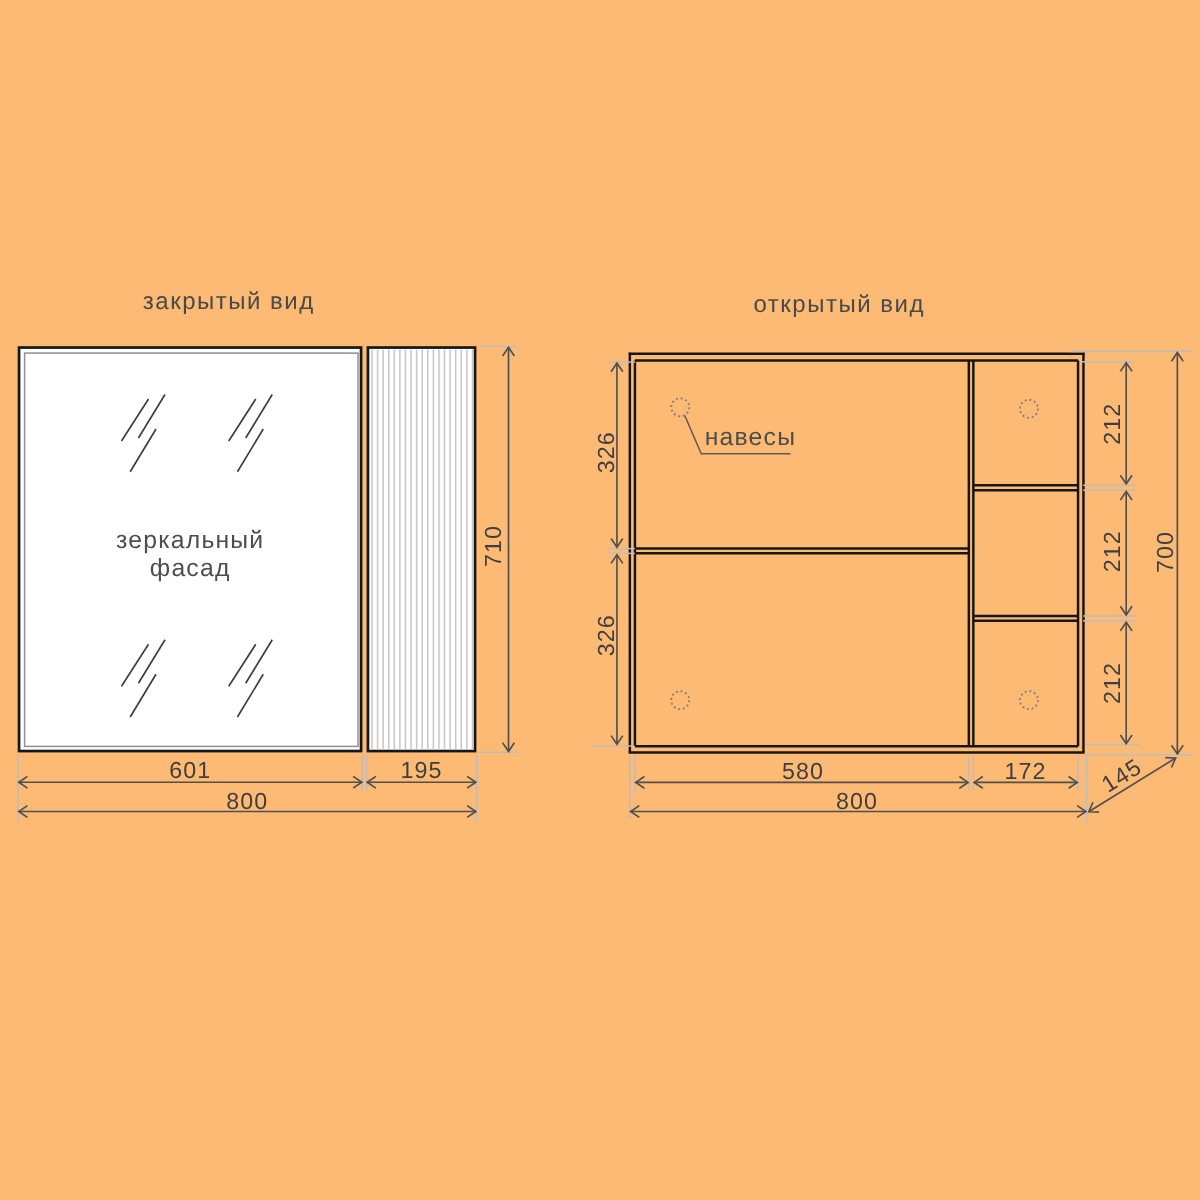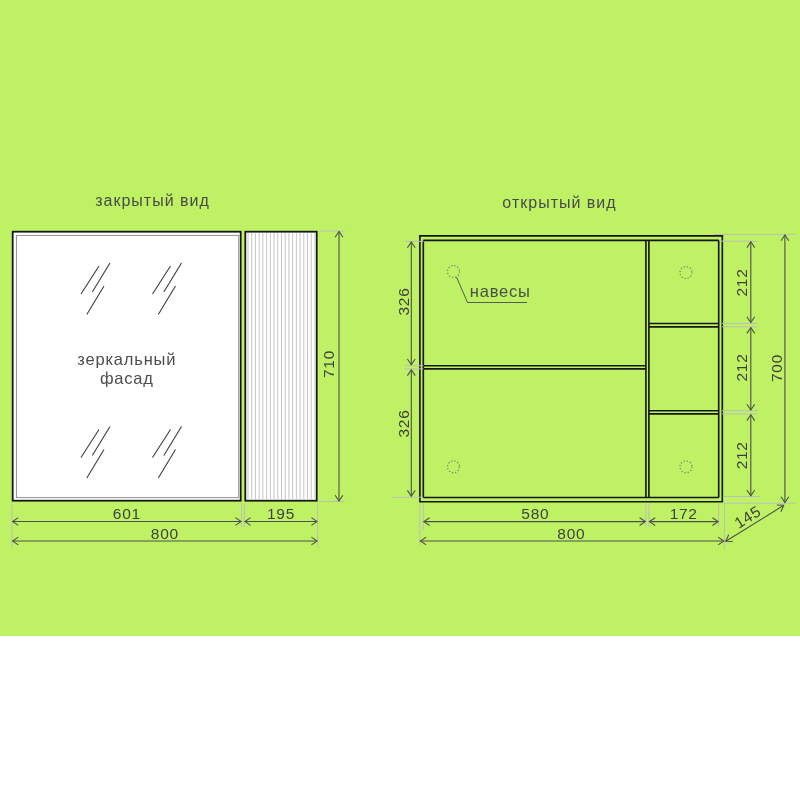--- a/index.html
+++ b/index.html
@@ -1,16 +1,16 @@
 <!DOCTYPE html>
 <html><head>
 <meta charset="utf-8">
 <style>
   html,body{margin:0;padding:0;background:#ffffff;}
-  #page{width:800px;height:636px;position:relative;background:#bef264;}
+  #page{width:800px;height:800px;position:relative;background:#fdba74;}
   svg{position:absolute;top:0;left:0;}
   text{font-family:"Liberation Sans",sans-serif;}
   .title{font-size:16px;fill:#4a4a4a;letter-spacing:1px;}
   .num{font-size:15.5px;fill:#3f3f3f;letter-spacing:0.7px;}
   .lbl{font-size:16.5px;fill:#4d4d4d;letter-spacing:0.8px;}
 </style>
 </head>
 <body>
 <div id="page">
 <svg width="800" height="800" viewBox="0 0 800 800">

